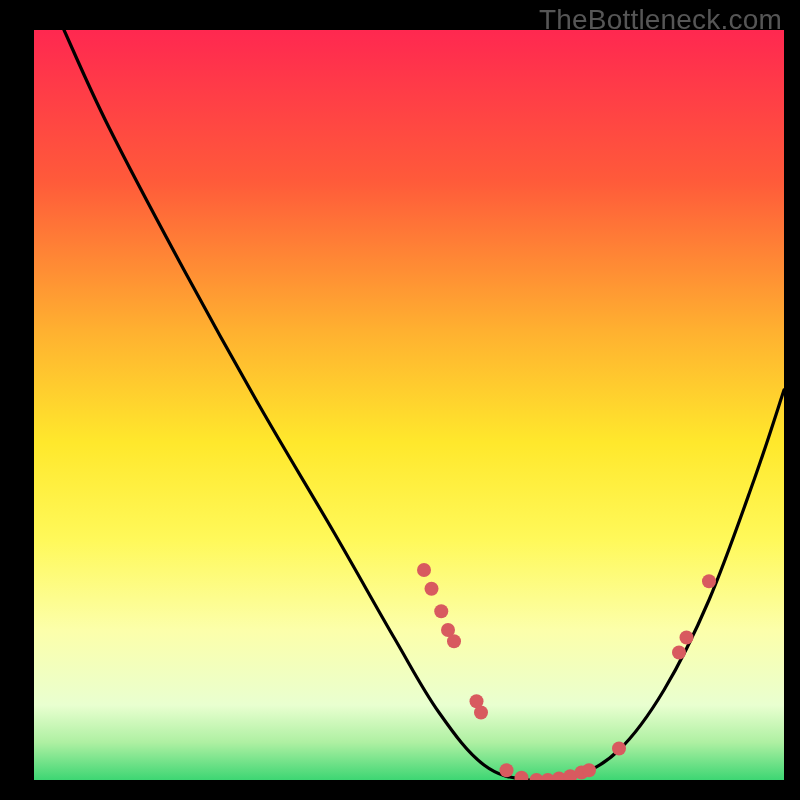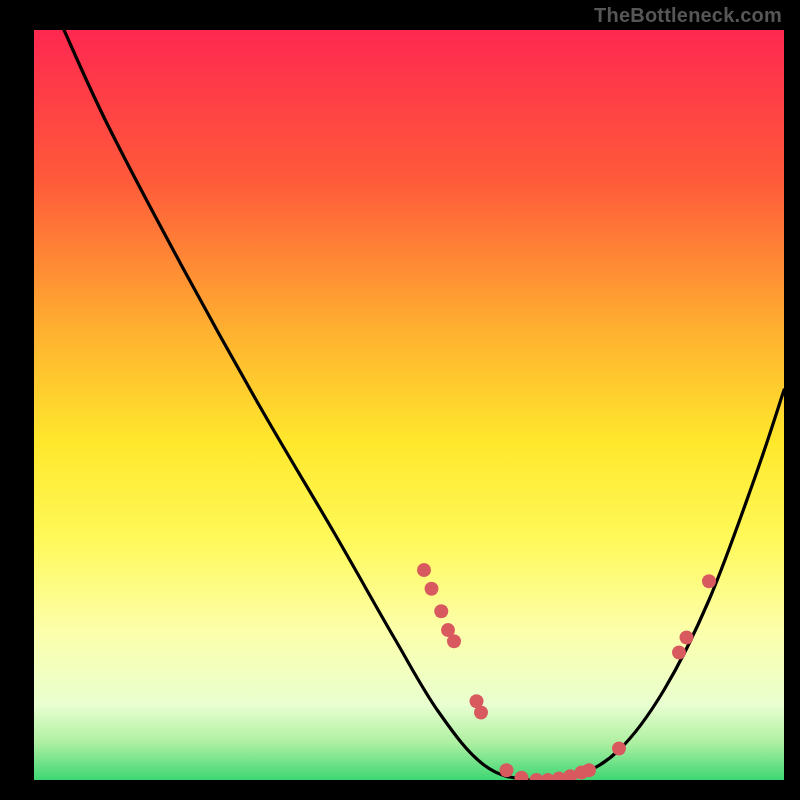--- a/index.html
+++ b/index.html
@@ -8,22 +8,22 @@
     position: relative;
     width: 800px;
     height: 800px;
     background: #000;
   }
   .watermark {
     position: absolute;
     top: 4px;
     right: 18px;
     font-family: Arial, sans-serif;
-    font-size: 20px;
-    font-weight: bold;
+    font-size: 28px;
+    font-weight: normal;
     color: #565656;
     letter-spacing: 0.2px;
     text-align: center;
   }
   .plot-area {
     position: absolute;
     left: 34px;
     top: 30px;
     width: 750px;
     height: 750px;

